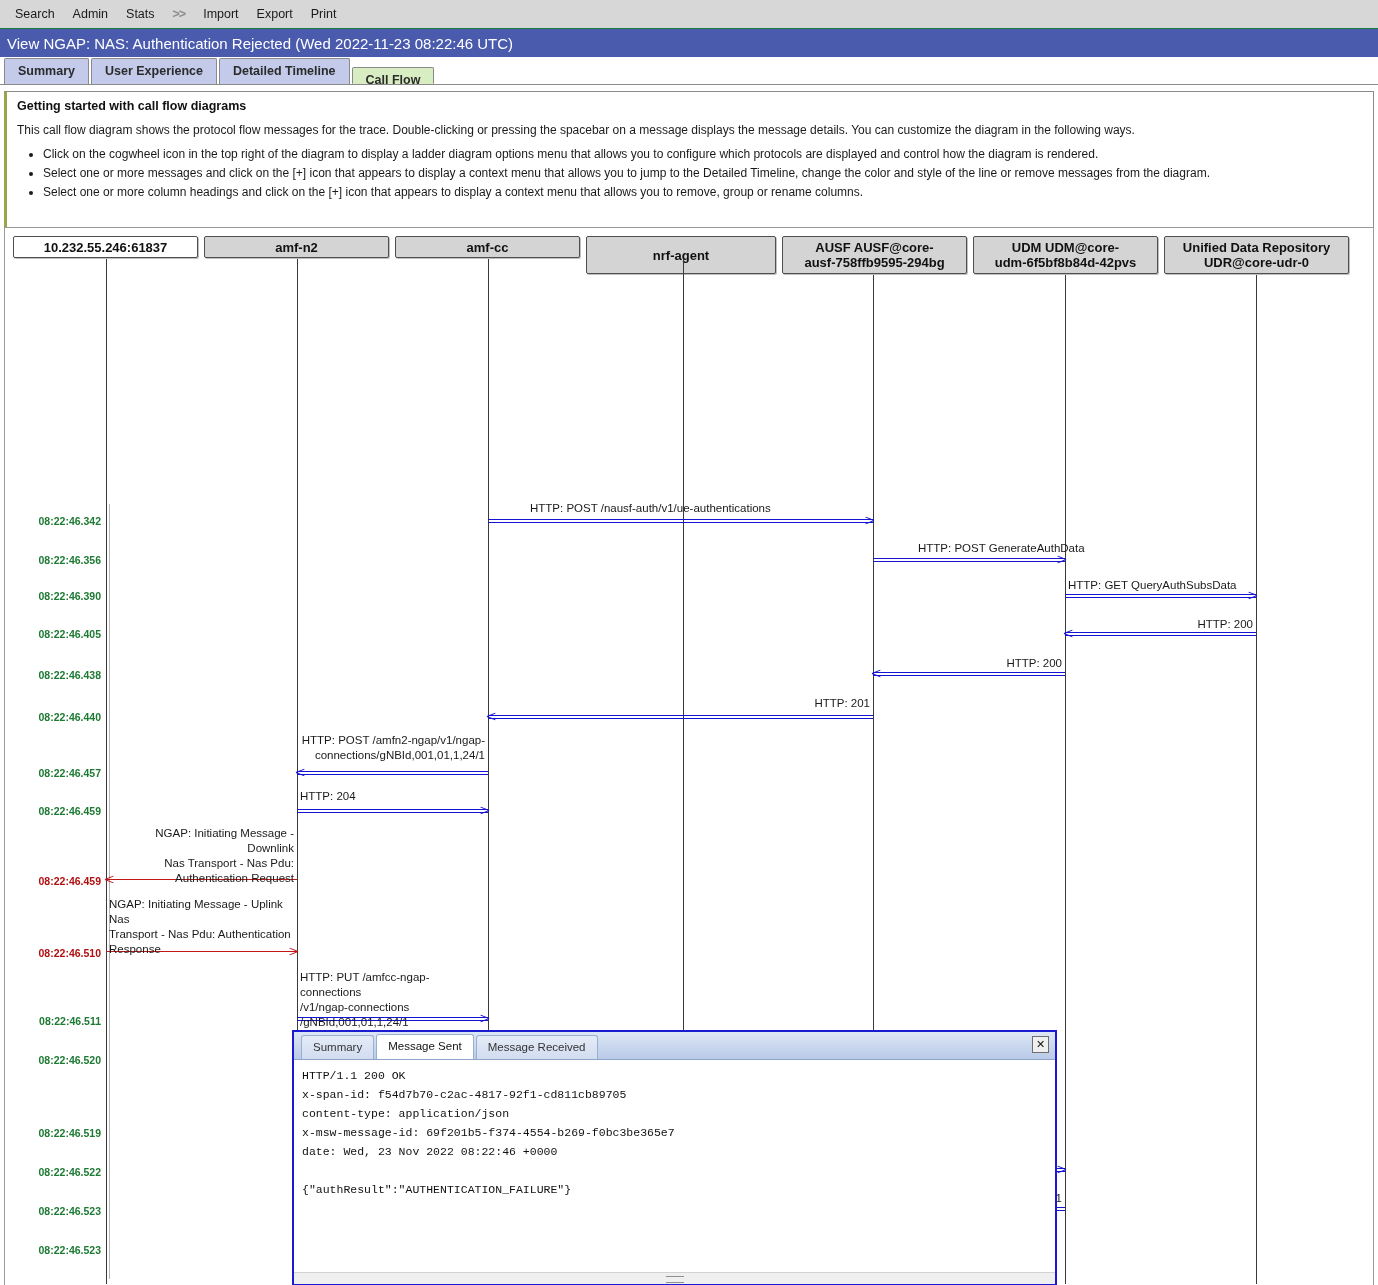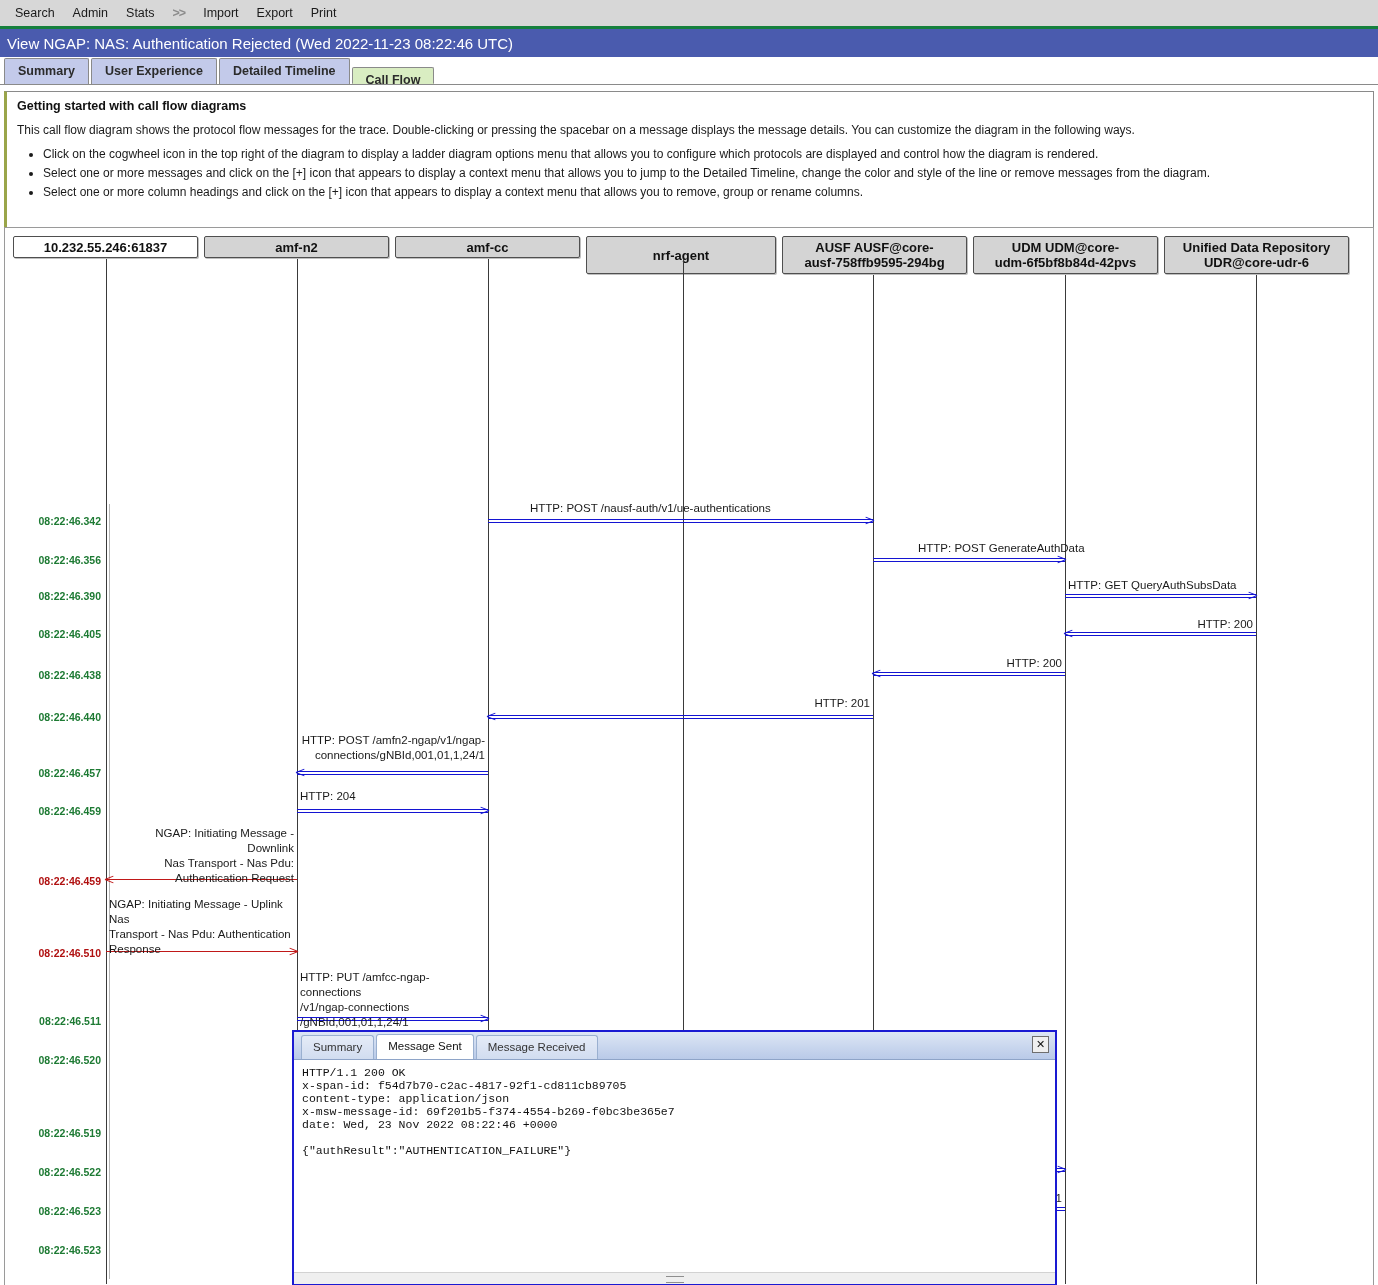--- a/index.html
+++ b/index.html
@@ -6,21 +6,21 @@
     margin: 0; padding: 0;
     background: #ffffff;
     font-family: "Liberation Sans", sans-serif;
   }
   body { width: 1378px; height: 1285px; position: relative; overflow: hidden; }
 
   
   .menubar {
     height: 29px;
     background: #d7d7d7;
-    border-bottom: 3px solid #15803d;
+    border-bottom: 1px solid #15803d;
     display: flex;
     align-items: center;
     padding-left: 6px;
     box-sizing: border-box;
   }
   .menubar .mi {
     font-size: 12.5px;
     color: #1a1a1a;
     padding: 0 9px;
     cursor: default;
@@ -238,21 +238,21 @@
     cursor: pointer;
     box-sizing: border-box;
   }
   .detail-body {
     position: absolute;
     left: 0; top: 28px; right: 0; bottom: 12px;
     padding: 6px 8px;
     box-sizing: border-box;
     font-family: "Liberation Mono", "DejaVu Sans Mono", monospace;
     font-size: 11.5px;
-    line-height: 13px;
+    line-height: 19px;
     color: #111;
     white-space: pre;
     overflow: hidden;
   }
   .detail-resizer {
     position: absolute;
     left: 0; right: 0; bottom: 0; height: 11px;
     background: #efefef;
     border-top: 1px solid #d2d2d2;
     cursor: ns-resize;
@@ -322,21 +322,21 @@
         <span>ausf-758ffb9595-294bg</span>
       </div>
       <div class="lifeline" style="left: 868px; top: 47px; height: 1009px;"></div>
       <div class="colhead" style="left: 968px; top: 8px; width: 185px; height: 38px;">
         <span>UDM UDM@core-</span>
         <span>udm-6f5bf8b84d-42pvs</span>
       </div>
       <div class="lifeline" style="left: 1060px; top: 47px; height: 1009px;"></div>
       <div class="colhead" style="left: 1159px; top: 8px; width: 185px; height: 38px;">
         <span>Unified Data Repository</span>
-        <span>UDR@core-udr-6</span>
+        <span>UDR@core-udr-0</span>
       </div>
       <div class="lifeline" style="left: 1251px; top: 47px; height: 1009px;"></div>
       <div class="ts" style="left: -24px; top: 287px;">08:22:46.342</div>
       <div class="ts" style="left: -24px; top: 326px;">08:22:46.356</div>
       <div class="ts" style="left: -24px; top: 362px;">08:22:46.390</div>
       <div class="ts" style="left: -24px; top: 400px;">08:22:46.405</div>
       <div class="ts" style="left: -24px; top: 441px;">08:22:46.438</div>
       <div class="ts" style="left: -24px; top: 483px;">08:22:46.440</div>
       <div class="ts" style="left: -24px; top: 539px;">08:22:46.457</div>
       <div class="ts" style="left: -24px; top: 577px;">08:22:46.459</div>

